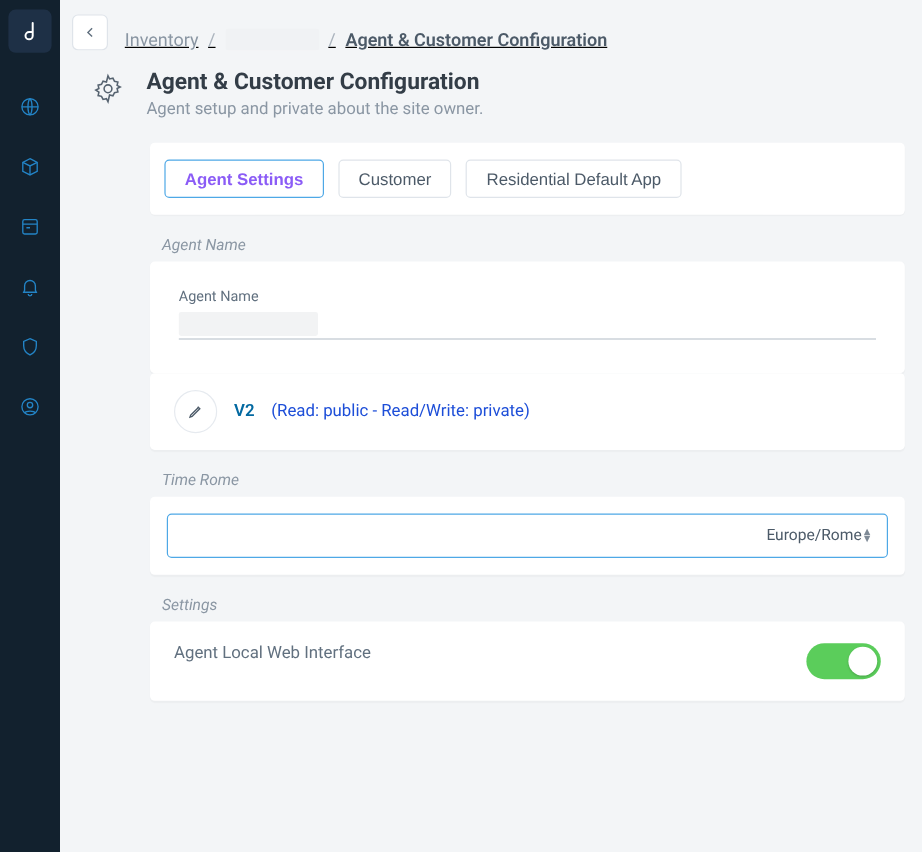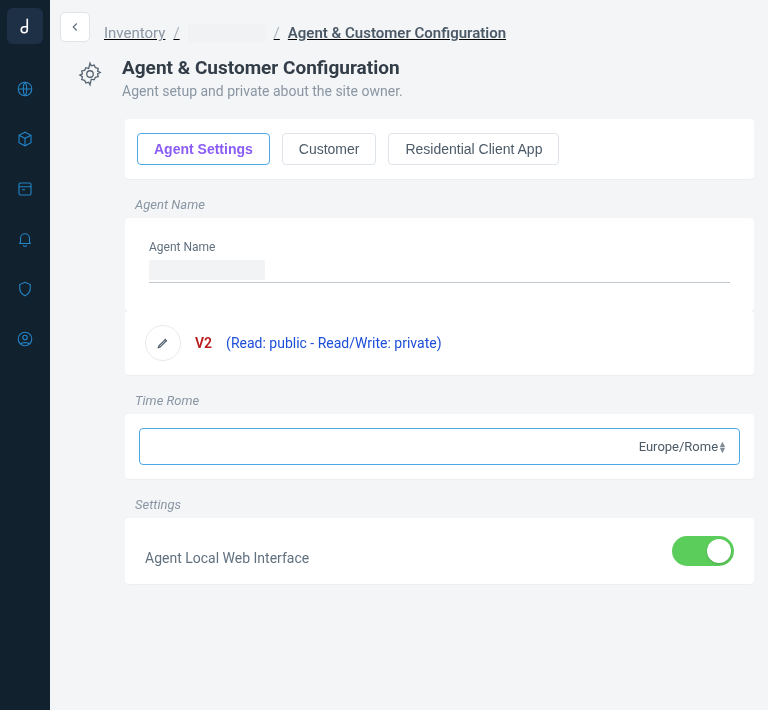--- a/index.html
+++ b/index.html
@@ -45,30 +45,30 @@
     
     .panel { background: #fff; border-radius: 4px; padding: 22px 24px 28px 24px; box-shadow: 0 1px 1px rgba(20,30,40,.03); }
     .field-label { font-size: 12px; color: #61707f; margin-bottom: 6px; display: block; }
     .masked-value { display: block; width: 116px; height: 20px; background: #f2f3f4; border-radius: 2px; margin-bottom: 2px; }
     .underline { border-bottom: 1px solid #bfc7cf; height: 1px; margin-top: 0px; }
 
     
     .snmp-panel { background: #fff; border-radius: 4px; padding: 14px 20px; display: flex; align-items: center; gap: 14px; box-shadow: 0 1px 1px rgba(20,30,40,.03); }
     .edit-btn { width: 36px; height: 36px; border-radius: 50%; border: 1px solid #e6eaef; background: #fff; display: flex; align-items: center; justify-content: center; cursor: pointer; }
     .edit-btn svg { width: 14px; height: 14px; stroke: #4c5a68; stroke-width: 2; fill: none; }
-    .snmp-ver { font-size: 14px; color: #b91c1c; font-weight: 600; }
+    .snmp-ver { font-size: 14px; color: #0369a1; font-weight: 600; }
     .snmp-detail { font-size: 14px; color: #1d4ed8; }
 
     
     .tz-panel { background: #fff; border-radius: 4px; padding: 14px 14px; box-shadow: 0 1px 1px rgba(20,30,40,.03); }
     .tz-select { width: 100%; border: 1px solid #4ea8e6; border-radius: 4px; padding: 10px 12px; font-size: 13px; color: #4c5a68; display: flex; justify-content: flex-end; align-items: center; cursor: pointer; background: #fff; }
     .spinner { display: flex; flex-direction: column; line-height: 6px; color: #7e8a96; font-size: 9px; }
 
     
-    .settings-panel { background: #fff; border-radius: 4px; padding: 18px 20px; display: flex; align-items: flex-end; justify-content: space-between; box-shadow: 0 1px 1px rgba(20,30,40,.03); }
+    .settings-panel { background: #fff; border-radius: 4px; padding: 18px 20px; display: flex; align-items: flex-start; justify-content: space-between; box-shadow: 0 1px 1px rgba(20,30,40,.03); }
     .settings-text { font-size: 14px; color: #61707f; }
     .toggle { width: 62px; height: 30px; background: #5bcd5b; border-radius: 16px; position: relative; border: none; cursor: pointer; }
     .toggle .knob { position: absolute; right: 3px; top: 3px; width: 24px; height: 24px; background: #fff; border-radius: 50%; box-shadow: 0 1px 2px rgba(0,0,0,.2); }
   </style>
 </head>
 <body>
 
 <div class="side-rail">
   <div class="logo">
     <svg viewBox="0 0 24 24">
@@ -140,21 +140,21 @@
       <div class="header-title">Agent &amp; Customer Configuration</div>
       <div class="header-sub">Agent setup and private about the site owner.</div>
     </div>
   </div>
 
   <div class="content">
 
     <div class="tabs-card">
       <button class="tab-btn active">Agent Settings</button>
       <button class="tab-btn">Customer</button>
-      <button class="tab-btn">Residential Client App</button>
+      <button class="tab-btn">Residential Default App</button>
     </div>
 
     <div class="section-label">Agent Name</div>
     <div class="panel">
       <span class="field-label">Agent Name</span>
       <span class="masked-value"></span>
       <div class="underline"></div>
     </div>
 
     <div class="snmp-panel">

